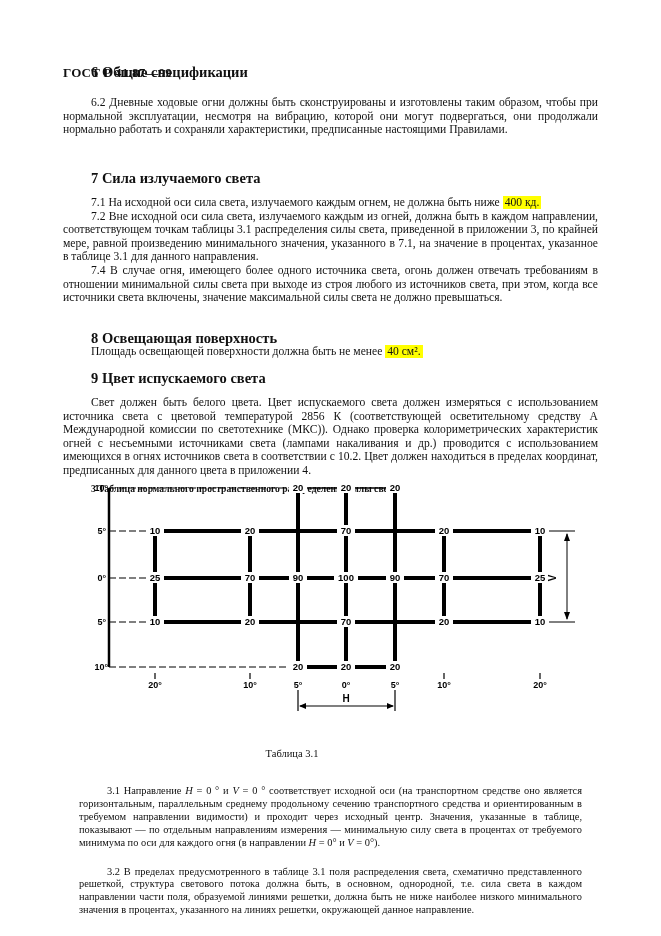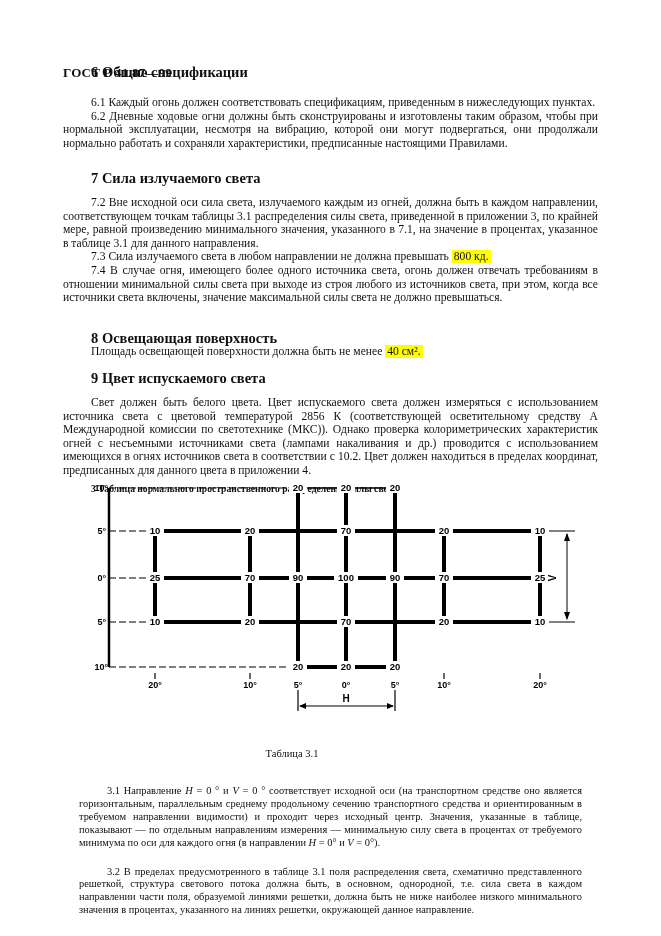--- a/index.html
+++ b/index.html
@@ -40,28 +40,27 @@
     .notes i { font-style: italic; }
     svg text { font-family: "Liberation Sans", "DejaVu Sans", sans-serif; font-weight: bold; }
   </style>
 </head>
 <body>
 
 <div class="page-header">ГОСТ Р 41.87—99</div>
 
 <div class="section-title" style="top:64px;">6  Общие спецификации</div>
 <div class="para" style="top:96px;">
-  <p>6.1  Каждый огонь должен соответствовать спецификациям, приведенным в нижеследующих пунктах.</p>
   <p>6.2  Дневные ходовые огни должны быть сконструированы и изготовлены таким образом, чтобы при нормальной эксплуатации, несмотря на вибрацию, которой они могут подвергаться, они продолжали нормально работать и сохраняли характеристики, предписанные настоящими Правилами.</p>
 </div>
 
 <div class="section-title" style="top:170px;">7  Сила излучаемого света</div>
 <div class="para" style="top:196px;">
+  <p><span>7.1  На исходной оси сила света, излучаемого каждым огнем, не должна быть ниже </span><span class="hl">400 кд.</span></p>
   <p>7.2 Вне исходной оси сила света, излучаемого каждым из огней, должна быть в каждом направлении, соответствующем точкам таблицы 3.1 распределения силы света, приведенной в приложении 3, по крайней мере, равной произведению минимального значения, указанного в 7.1, на значение в процентах, указанное в таблице 3.1 для данного направления.</p>
-  <p><span>7.3  Сила излучаемого света в любом направлении не должна превышать </span><span class="hl">800 кд.</span></p>
   <p>7.4  В случае огня, имеющего более одного источника света, огонь должен отвечать требованиям в отношении минимальной силы света при выходе из строя любого из источников света, при этом, когда все источники света включены, значение максимальной силы света не должно превышаться.</p>
 </div>
 
 <div class="section-title" style="top:302px;margin-top:28px;">8  Освещающая поверхность</div>
 <div class="para" style="top:345px;">
   <p><span>Площадь освещающей поверхности должна быть не менее </span><span class="hl">40 см².</span></p>
 </div>
 
 <div class="section-title" style="top:370px;">9  Цвет испускаемого света</div>
 <div class="para" style="top:396px;">

